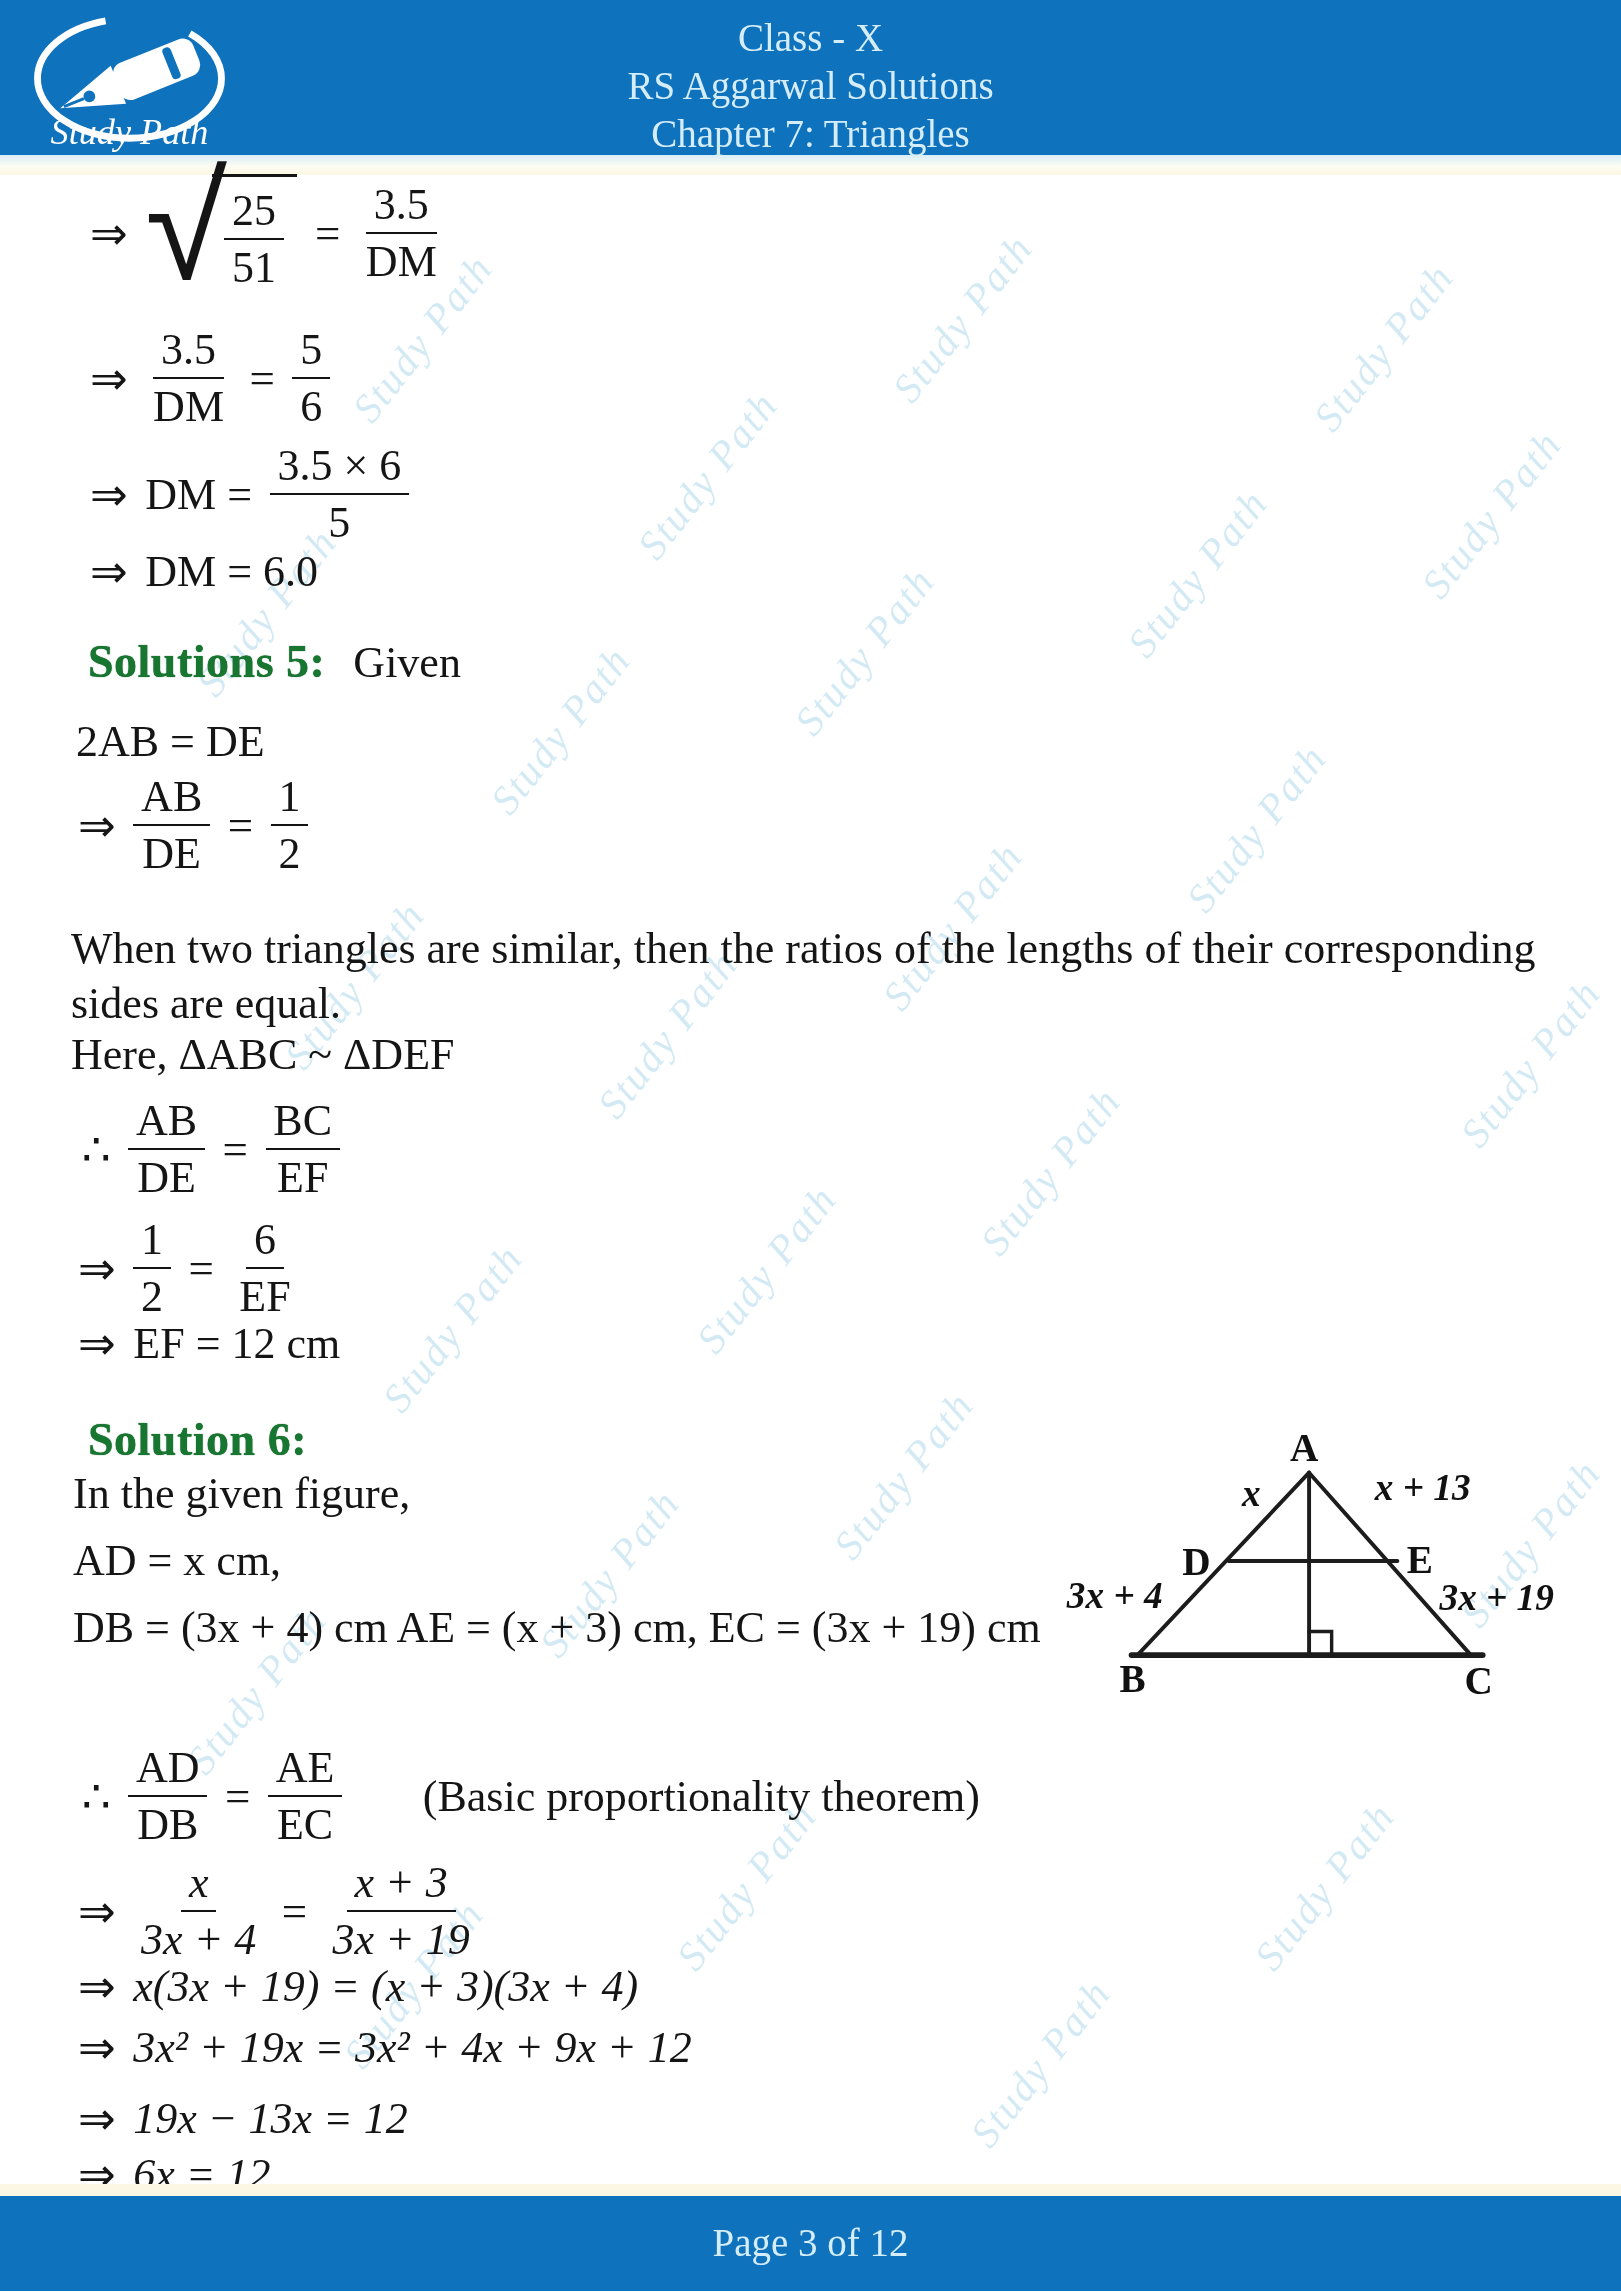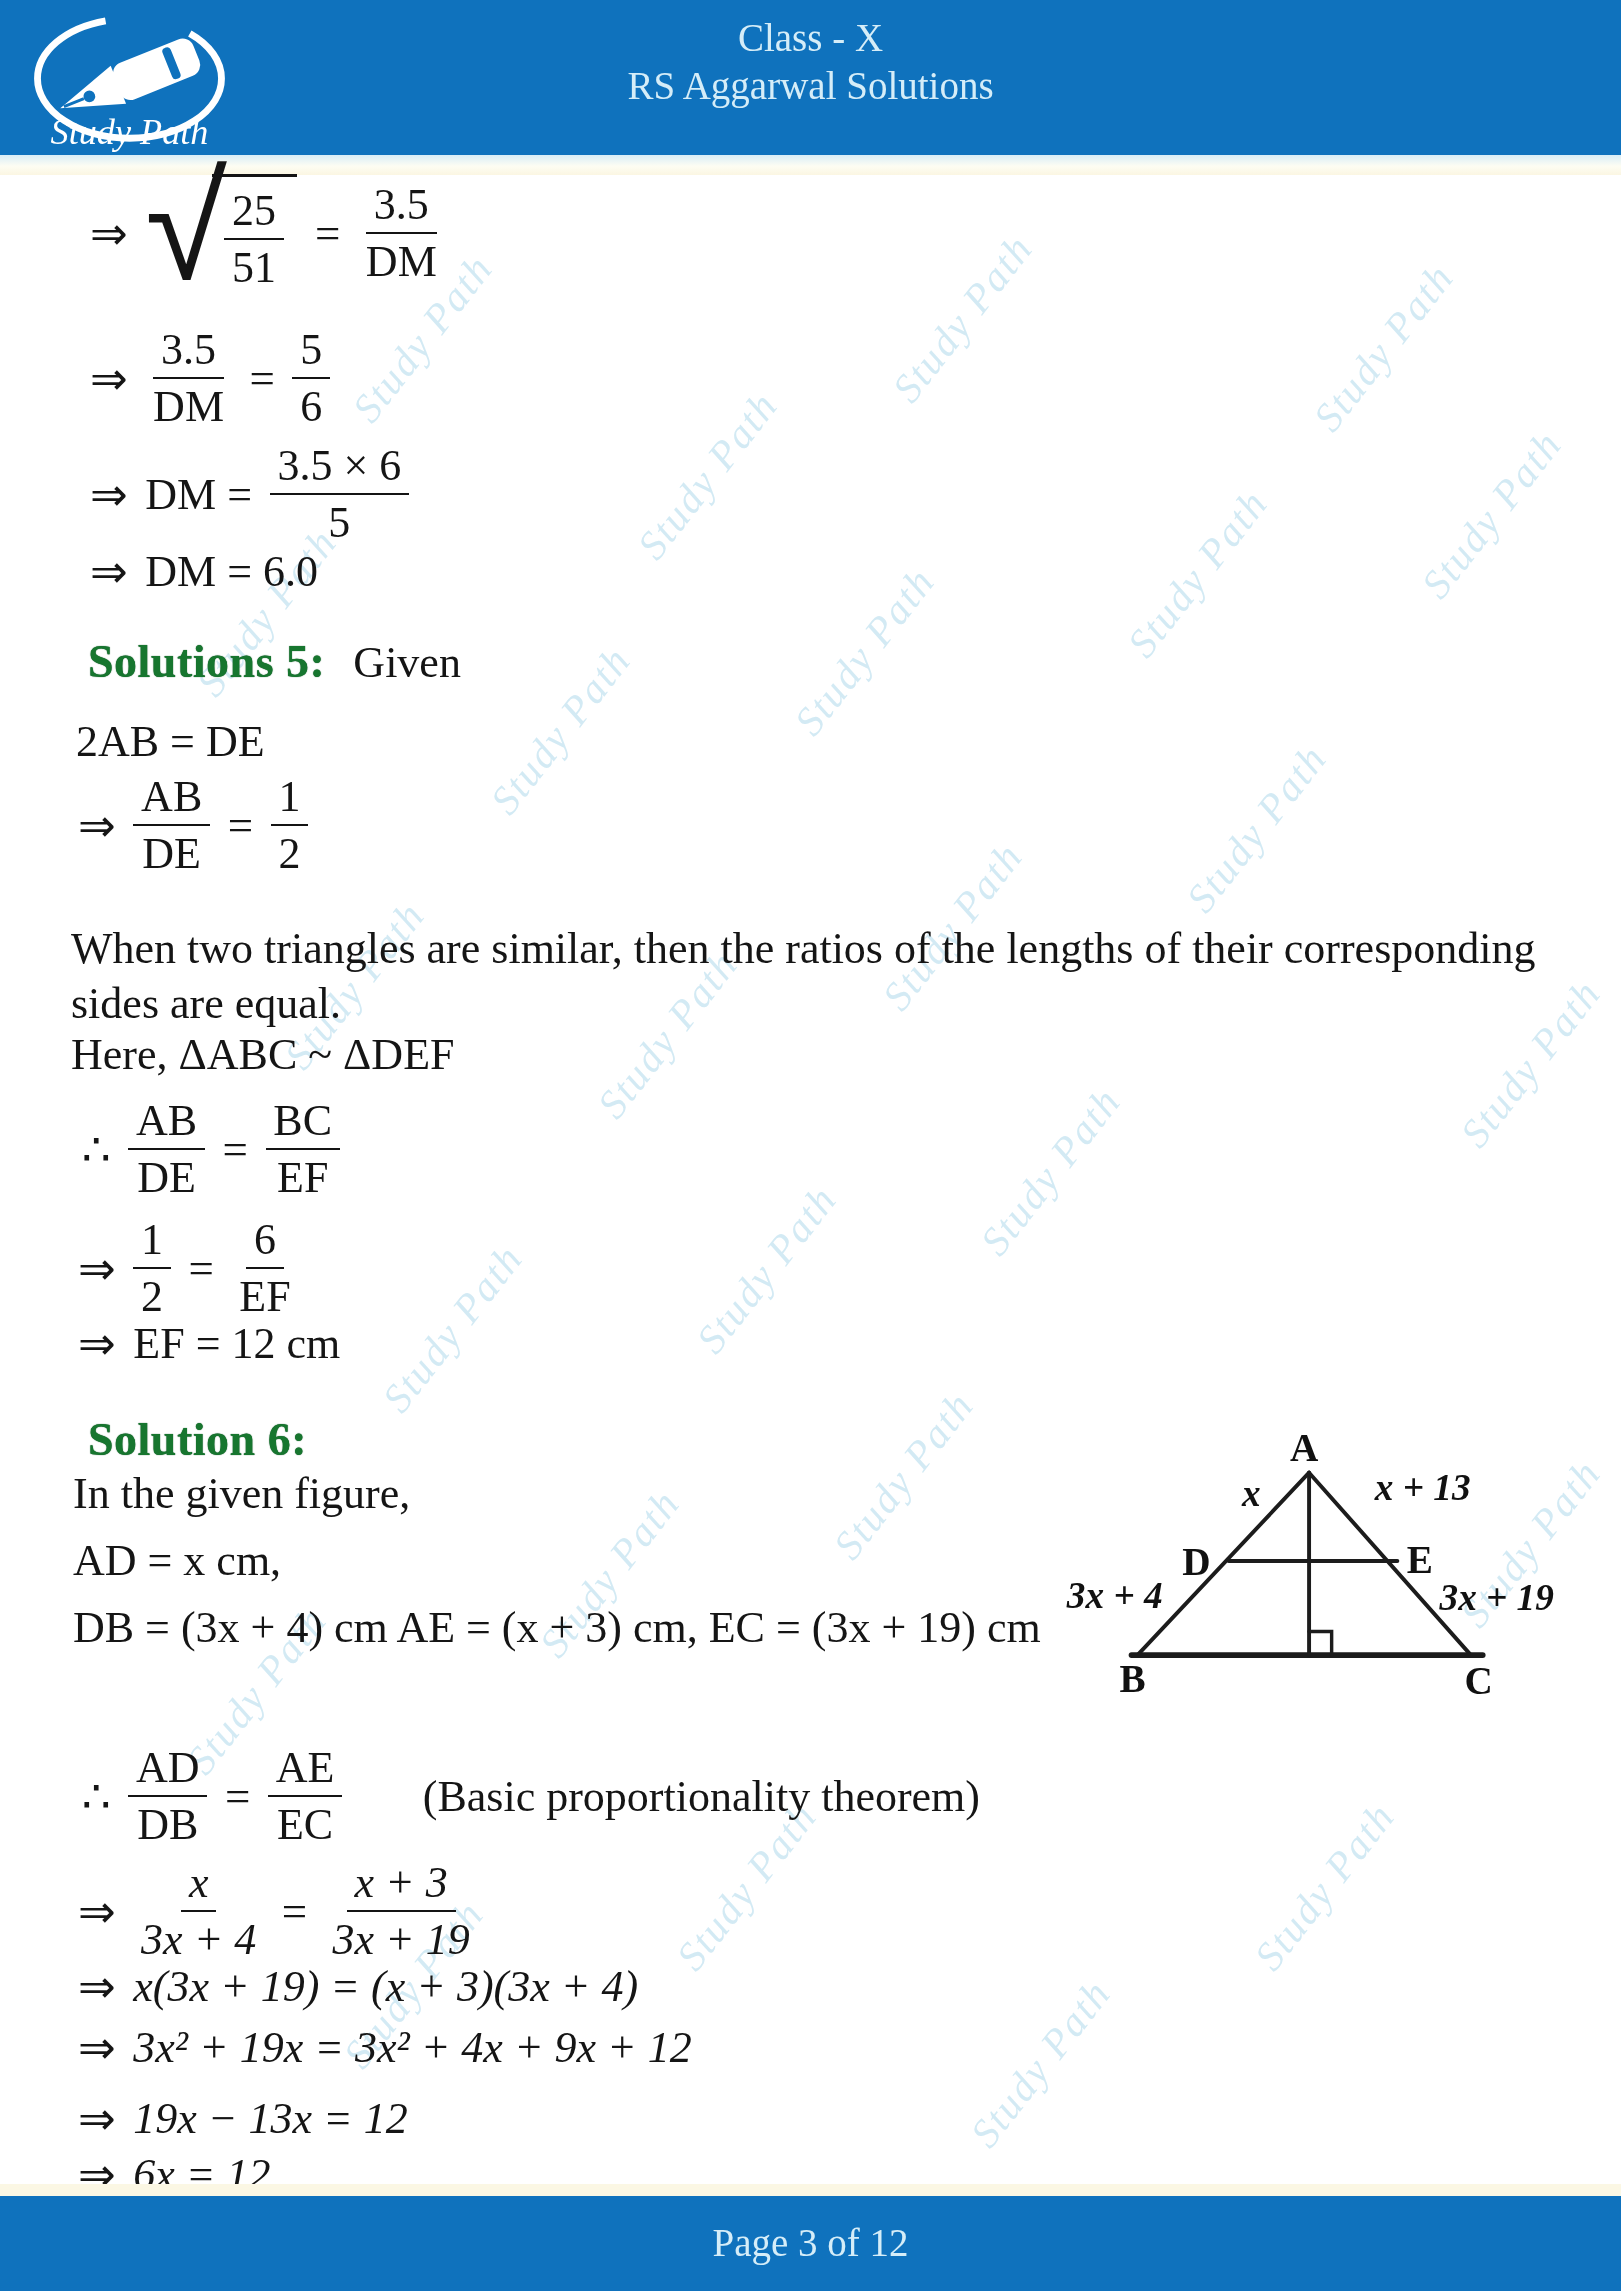--- a/index.html
+++ b/index.html
@@ -89,20 +89,21 @@
         <polygon points="42,77 106,56 106,98" fill="#ffffff"></polygon>
         <circle cx="74" cy="77" r="6" fill="#0f72bd"></circle>
         <line x1="46" y1="77" x2="68" y2="77" stroke="#0f72bd" stroke-width="3"></line>
         <rect x="160" y="60" width="9" height="34" fill="#0f72bd" rx="4"></rect>
       </g>
       <text x="118" y="143" text-anchor="middle" font-family="Liberation Serif, serif" font-style="italic" font-size="37" fill="#ffffff">Study Path</text>
     </svg>
     <div class="header-titles">
       <div>Class - X</div>
       <div>RS Aggarwal Solutions</div>
+      <div>Chapter 7: Triangles</div>
     </div>
   </div>
   <div class="header-strip"></div>
 
   <div class="row" style="left:90px;top:174px">
     <span class="op">⇒</span>
     <span class="sqrt">
       <span class="sqrt-sign">√</span>
       <span class="radicand"><span class="frac">
         <span class="num">25</span>

